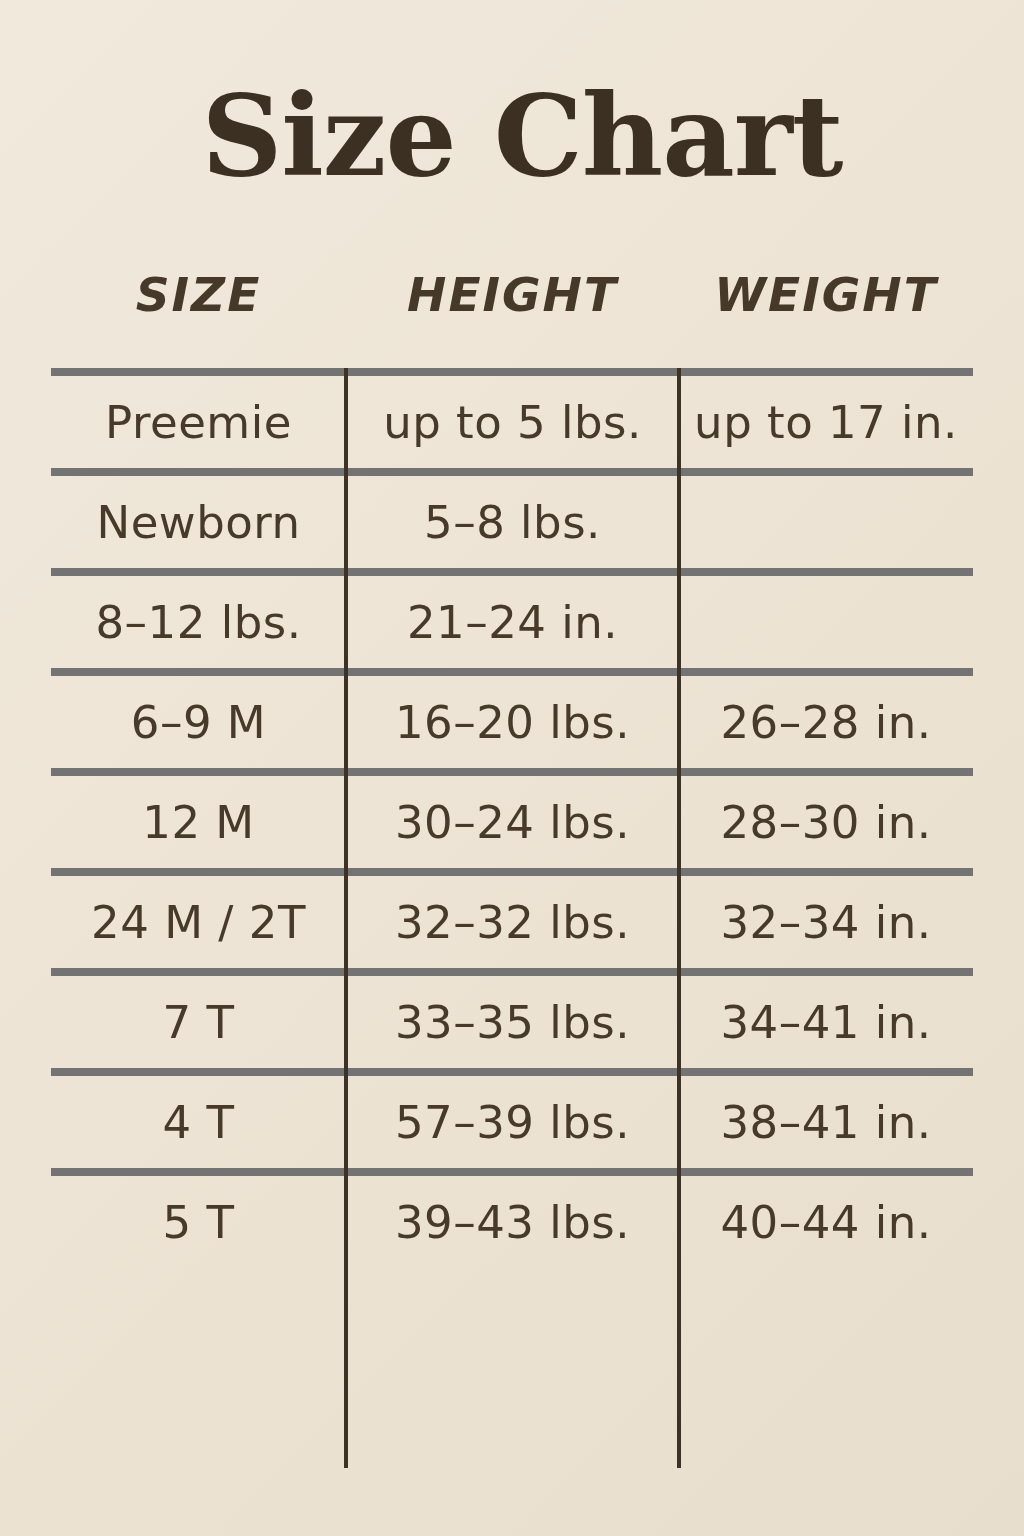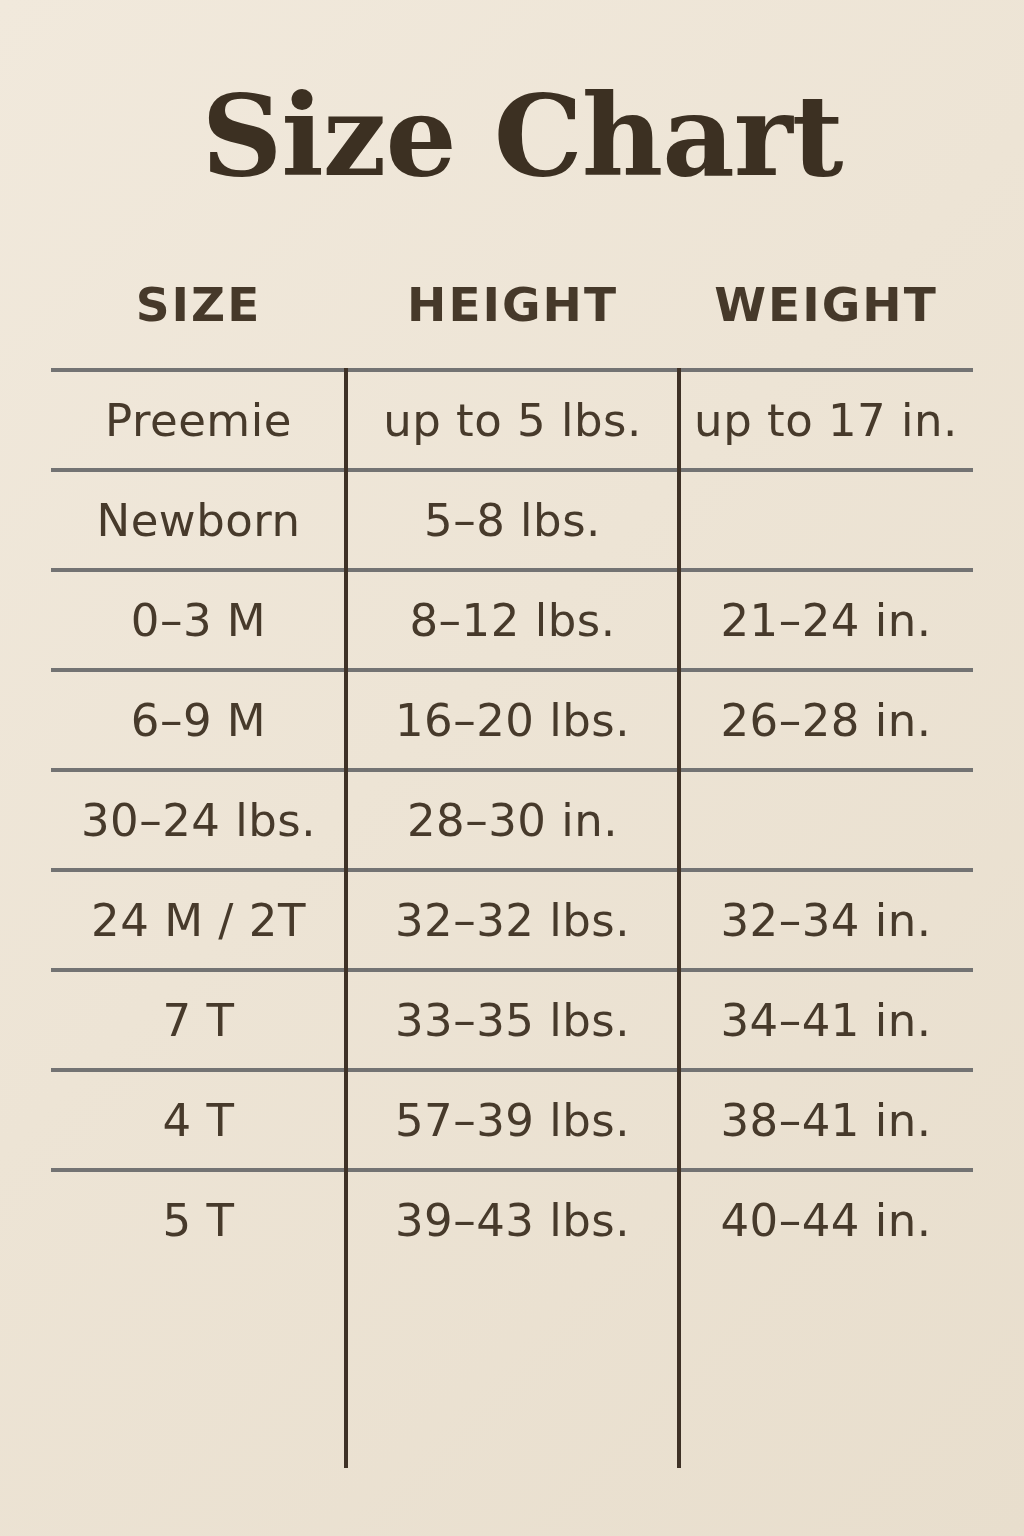--- a/index.html
+++ b/index.html
@@ -23,27 +23,28 @@
     font-family: "DejaVu Serif", "Liberation Serif", serif;
     font-weight: 700;
     font-size: 112px;
     line-height: 1.15;
     letter-spacing: -1px;
     color: #3c3022;
   }
 
   .header-row {
     position: absolute;
-    top: 272px;
+    top: 262px;
     left: 51px;
     width: 922px;
     height: 64px;
     display: grid;
     grid-template-columns: 295px 333px 294px;
     align-items: center;
+    font-style: italic;
   }
   .header-cell {
     text-align: center;
     font-weight: 700;
     font-size: 47px;
     letter-spacing: 2px;
     color: #46392a;
   }
 
   .size-table {
@@ -52,21 +53,21 @@
     left: 51px;
     width: 922px;
     height: 1100px;
   }
 
   .table-row {
     display: grid;
     grid-template-columns: 295px 333px 294px;
     height: 100px;
     box-sizing: border-box;
-    border-top: 4px solid #737373;
+    border-top: 8px solid #737373;
     align-items: center;
   }
 
   .cell {
     text-align: center;
     font-size: 45px;
     letter-spacing: 0.5px;
     color: #473a2b;
     white-space: nowrap;
   }
@@ -99,33 +100,33 @@
     <div class="cell">up to 5 lbs.</div>
     <div class="cell">up to 17 in.</div>
   </div>
 
   <div class="table-row">
     <div class="cell">Newborn</div>
     <div class="cell">5–8 lbs.</div>
   </div>
 
   <div class="table-row">
-    <div class="cell">0–3 M</div>
     <div class="cell">8–12 lbs.</div>
     <div class="cell">21–24 in.</div>
   </div>
 
 
   <div class="table-row">
     <div class="cell">6–9 M</div>
     <div class="cell">16–20 lbs.</div>
     <div class="cell">26–28 in.</div>
   </div>
 
   <div class="table-row">
+    <div class="cell">12 M</div>
     <div class="cell">30–24 lbs.</div>
     <div class="cell">28–30 in.</div>
   </div>
 
 
   <div class="table-row">
     <div class="cell">24 M / 2T</div>
     <div class="cell">32–32 lbs.</div>
     <div class="cell">32–34 in.</div>
   </div>

